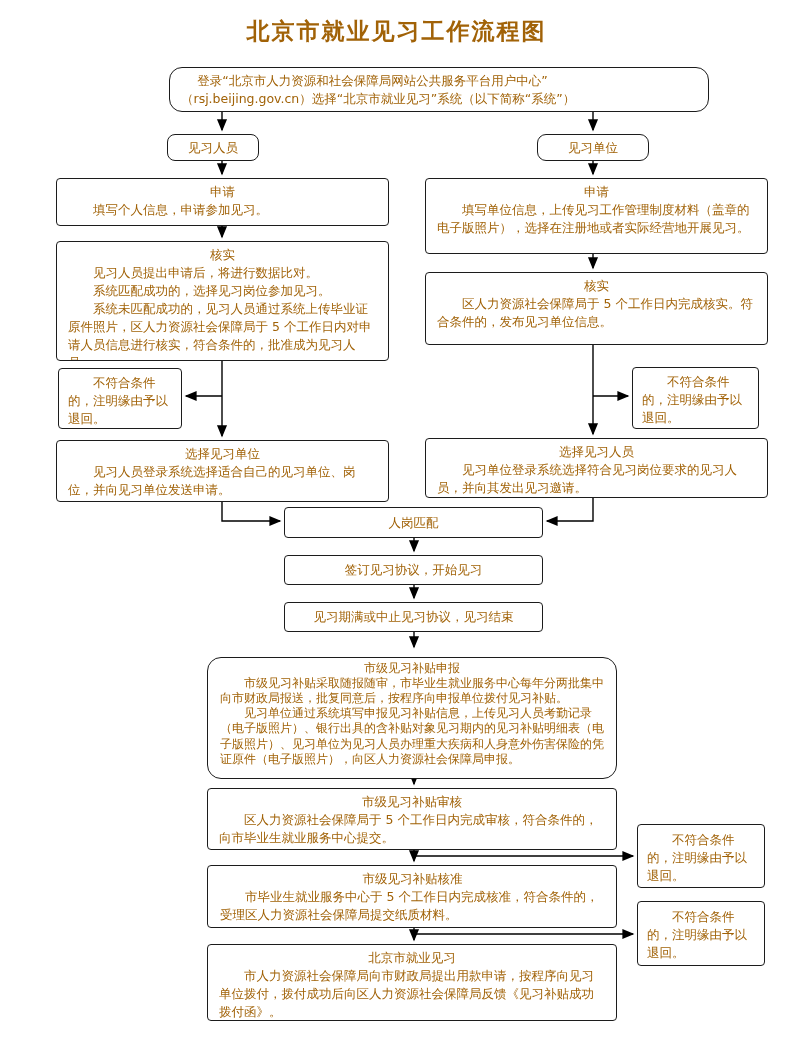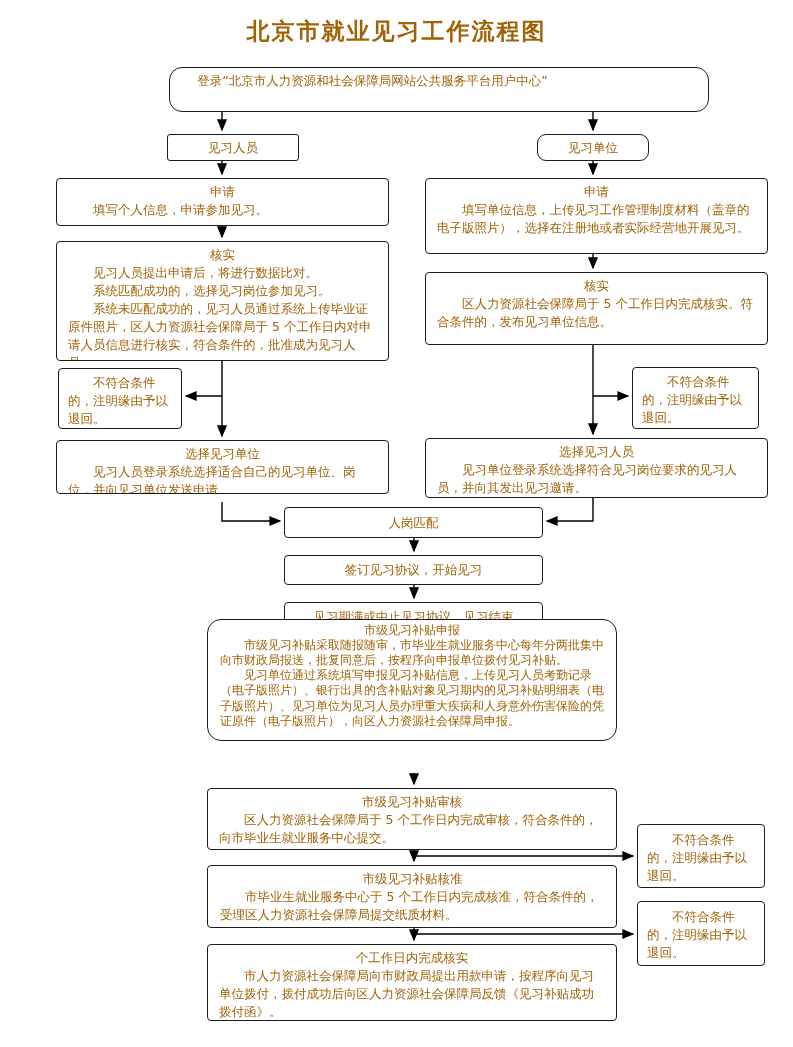--- a/index.html
+++ b/index.html
@@ -51,23 +51,24 @@
       <path d="M414,773 L414,784" marker-end="url(#arw)"></path>
       <path d="M414,850 L414,861" marker-end="url(#arw)"></path>
       <path d="M414,856 L633,856" marker-end="url(#arw)"></path>
       <path d="M414,928 L414,940" marker-end="url(#arw)"></path>
       <path d="M414,934 L633,934" marker-end="url(#arw)"></path>
     </g>
   </svg>
 
   <div class="box" style="left:169px;top:67px;width:540px;height:45px;border-radius:13px;">
     <div class="l1">登录“北京市人力资源和社会保障局网站公共服务平台用户中心”</div>
+    <div>（rsj.beijing.gov.cn）选择“北京市就业见习”系统（以下简称“系统”）</div>
   </div>
 
-  <div class="box ctr" style="left:167px;top:134px;width:132px;height:27px;border-radius:3px;">
+  <div class="box ctr" style="left:167px;top:134px;width:92px;height:27px;border-radius:8px;">
     <div class="inner">见习人员</div>
   </div>
   <div class="box ctr" style="left:537px;top:134px;width:112px;height:27px;border-radius:9px;">
     <div class="inner">见习单位</div>
   </div>
 
   <div class="box" style="left:56px;top:178px;width:333px;height:48px;">
     <div class="bt">申请</div>
     <div class="p">填写个人信息，申请参加见习。</div>
   </div>
@@ -89,57 +90,57 @@
     <div class="p">区人力资源社会保障局于 5 个工作日内完成核实。符合条件的，发布见习单位信息。</div>
   </div>
 
   <div class="box" style="left:58px;top:368px;width:124px;height:61px;padding:5px 9px;">
     <div class="p">不符合条件的，注明缘由予以退回。</div>
   </div>
   <div class="box" style="left:632px;top:367px;width:127px;height:62px;padding:5px 9px;">
     <div class="p">不符合条件的，注明缘由予以退回。</div>
   </div>
 
-  <div class="box" style="left:56px;top:440px;width:333px;height:54px;">
+  <div class="box" style="left:56px;top:440px;width:333px;height:62px;">
     <div class="bt">选择见习单位</div>
     <div class="p">见习人员登录系统选择适合自己的见习单位、岗位，并向见习单位发送申请。</div>
   </div>
   <div class="box ctr mid" style="left:284px;top:507px;width:259px;height:31px;">
     <div class="inner">人岗匹配</div>
   </div>
 
   <div class="box" style="left:425px;top:438px;width:343px;height:60px;">
     <div class="bt">选择见习人员</div>
     <div class="p">见习单位登录系统选择符合见习岗位要求的见习人员，并向其发出见习邀请。</div>
   </div>
   <div class="box ctr mid" style="left:284px;top:555px;width:259px;height:30px;">
     <div class="inner">签订见习协议，开始见习</div>
   </div>
   <div class="box ctr mid" style="left:284px;top:602px;width:259px;height:30px;">
     <div class="inner">见习期满或中止见习协议，见习结束</div>
   </div>
 
-  <div class="box dense" style="left:207px;top:619px;width:410px;height:122px;border-radius:14px;">
+  <div class="box dense" style="left:207px;top:657px;width:410px;height:122px;border-radius:14px;">
     <div class="bt">市级见习补贴申报</div>
     <div class="p">市级见习补贴采取随报随审，市毕业生就业服务中心每年分两批集中向市财政局报送，批复同意后，按程序向申报单位拨付见习补贴。</div>
     <div class="p">见习单位通过系统填写申报见习补贴信息，上传见习人员考勤记录（电子版照片）、银行出具的含补贴对象见习期内的见习补贴明细表（电子版照片）、见习单位为见习人员办理重大疾病和人身意外伤害保险的凭证原件（电子版照片），向区人力资源社会保障局申报。</div>
   </div>
 
   <div class="box" style="left:207px;top:788px;width:410px;height:62px;">
     <div class="bt">市级见习补贴审核</div>
     <div class="p">区人力资源社会保障局于 5 个工作日内完成审核，符合条件的，向市毕业生就业服务中心提交。</div>
   </div>
 
   <div class="box" style="left:207px;top:865px;width:410px;height:63px;padding-left:12px;">
     <div class="bt">市级见习补贴核准</div>
     <div class="p">市毕业生就业服务中心于 5 个工作日内完成核准，符合条件的，受理区人力资源社会保障局提交纸质材料。</div>
   </div>
 
   <div class="box" style="left:207px;top:944px;width:410px;height:77px;">
-    <div class="bt">个工作日内完成核实</div>
+    <div class="bt">北京市就业见习</div>
     <div class="p">市人力资源社会保障局向市财政局提出用款申请，按程序向见习单位拨付，拨付成功后向区人力资源社会保障局反馈《见习补贴成功拨付函》。</div>
   </div>
 
   <div class="box" style="left:637px;top:824px;width:128px;height:64px;padding:6px 9px;">
     <div class="p">不符合条件的，注明缘由予以退回。</div>
   </div>
   <div class="box" style="left:637px;top:901px;width:128px;height:65px;padding:6px 9px;">
     <div class="p">不符合条件的，注明缘由予以退回。</div>
   </div>
 

